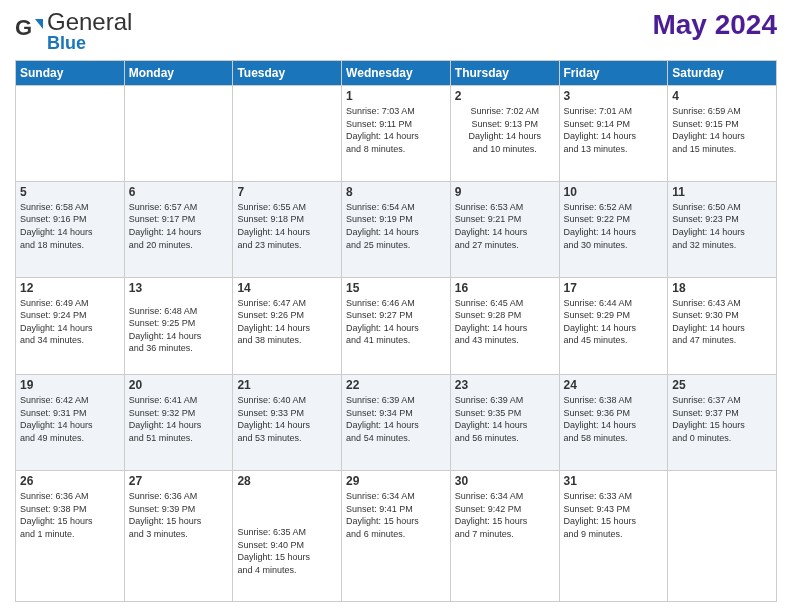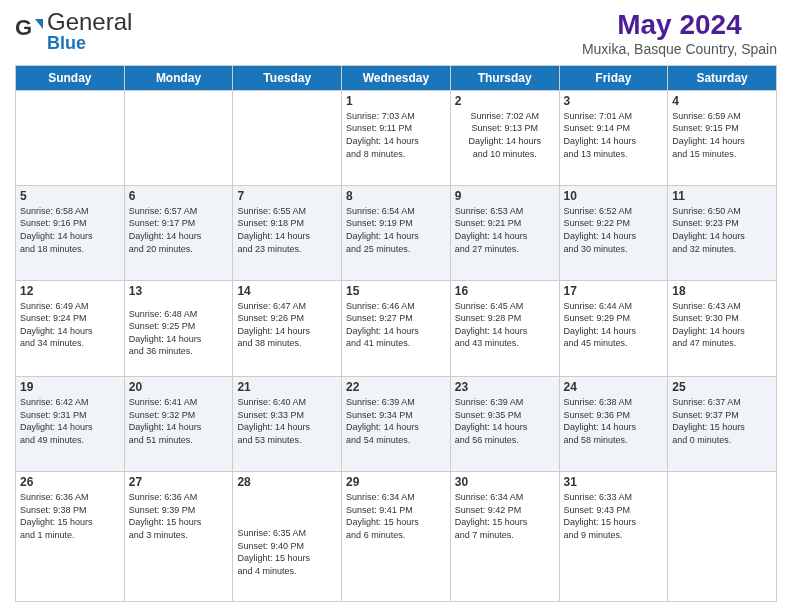--- a/index.html
+++ b/index.html
@@ -59,21 +59,21 @@
       border-collapse: collapse;
       flex: 1;
       table-layout: fixed;
     }
     .calendar-table th {
       background-color: #1a75bb;
       color: #fff;
       font-size: 12px;
       font-weight: bold;
       padding: 5px 4px;
-      text-align: center;
+      text-align: left;
       border: 1px solid #ccc;
     }
     .calendar-table td {
       border: 1px solid #ccc;
       vertical-align: top;
       padding: 3px 4px;
       font-size: 9.5px;
       color: #333;
       height: 80px;
     }
@@ -110,21 +110,20 @@
           <polygon points="20,4 28,4 28,14" fill="#1a75bb"></polygon>
         </svg>
       </div>
       <div>
         <div class="logo-text-general">General</div>
         <div class="logo-text-blue">Blue</div>
       </div>
     </div>
     <div class="title-block">
       <div class="main-title">May 2024</div>
-      <div class="subtitle">Muxika, Basque Country, Spain</div>
     </div>
   </div>
 
   <table class="calendar-table">
     <thead>
       <tr>
         <th>Sunday</th>
         <th>Monday</th>
         <th>Tuesday</th>
         <th>Wednesday</th>

